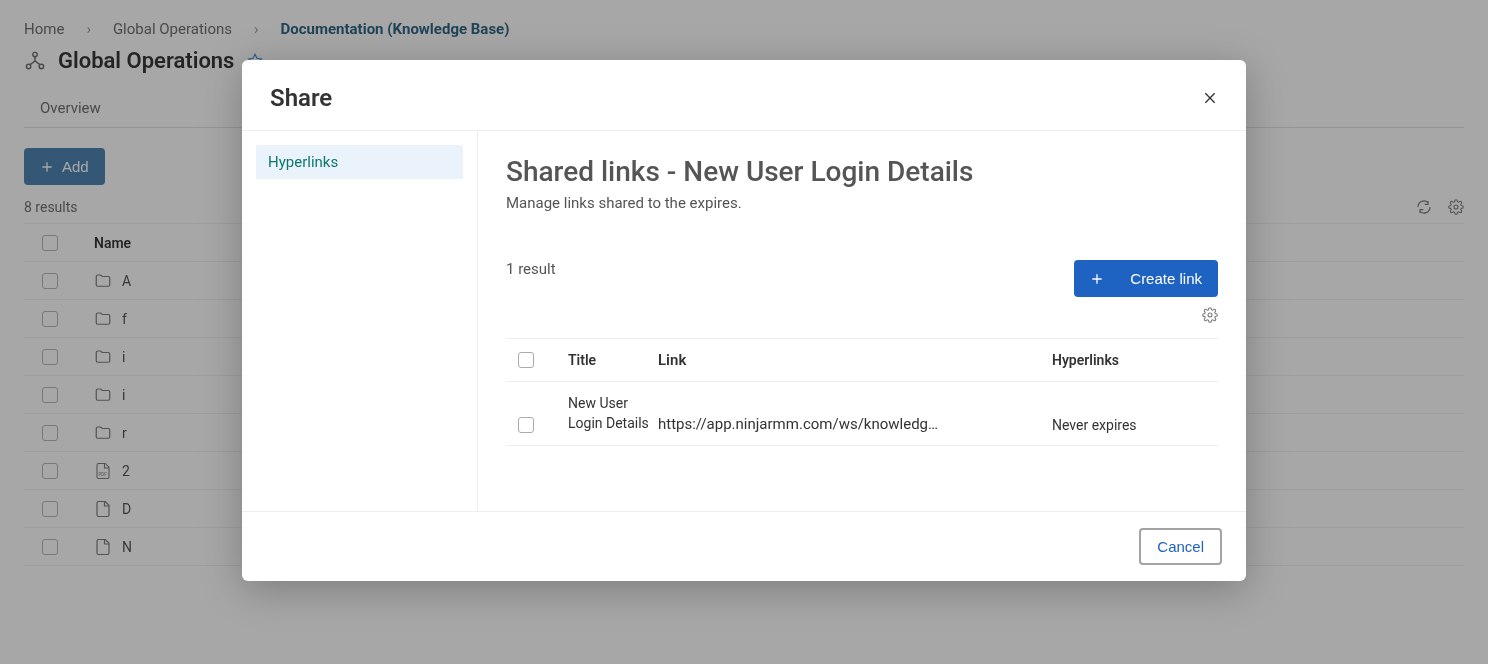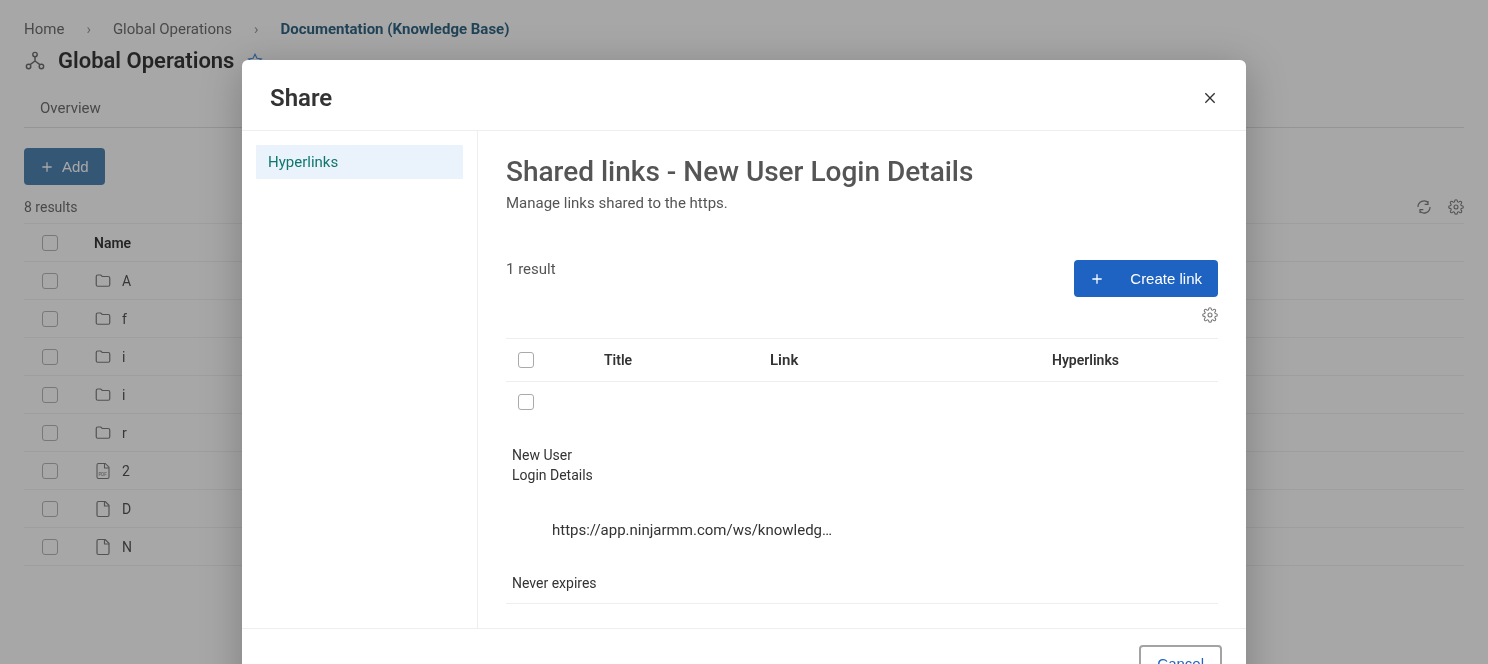--- a/index.html
+++ b/index.html
@@ -226,43 +226,40 @@
 .gear-row { text-align: right; margin-top: 10px; color: #777; }
 
 .links-table {
   margin-top: 12px;
   width: 100%;
 }
 .links-header, .links-row {
   display: flex;
   align-items: center;
   padding: 12px 6px;
-  gap: 36px;
 }
 .links-header {
   border-top: 1px solid #eee;
   border-bottom: 1px solid #eee;
   font-weight: 600;
 }
 .links-row {
   border-bottom: 1px solid #eee;
-  align-items: flex-start;
-  flex-direction: column;
+  align-items: flex-end;
 }
 .col-check { width: 56px; display:flex; align-items:center; }
 .col-check .box { width: 16px; height: 16px; border: 1px solid #aaa; border-radius: 3px; margin-left: 6px;}
 .col-title { width: 90px; }
 .col-link {
   flex: 1;
   overflow: hidden;
   text-overflow: ellipsis;
   white-space: nowrap;
   padding-right: 24px;
   font-size: 15px;
-  margin-left: 40px;
 }
 .col-exp { width: 160px; }
 
 .modal-footer {
   border-top: 1px solid #eee;
   padding: 16px 24px;
   display: flex;
   justify-content: flex-end;
 }
 .cancel-btn {
@@ -437,21 +434,21 @@
     </span>
   </div>
 
   <div class="modal-body">
     <div class="modal-sidebar">
       <div class="side-item">Hyperlinks</div>
     </div>
 
     <div class="modal-main">
       <div class="main-title">Shared links - New User Login Details</div>
-      <div class="main-sub">Manage links shared to the https.</div>
+      <div class="main-sub">Manage links shared to the expires.</div>
 
       <div class="links-toolbar">
         <span class="links-result">1 result</span>
         <button class="create-link-btn">
           <span>
             <svg width="14" height="14" viewBox="0 0 24 24" fill="none" stroke="#fff" stroke-width="2.2">
                 <path d="M12 4v16M4 12h16"></path>
               </svg>
           </span>
           <span>Create link</span>

